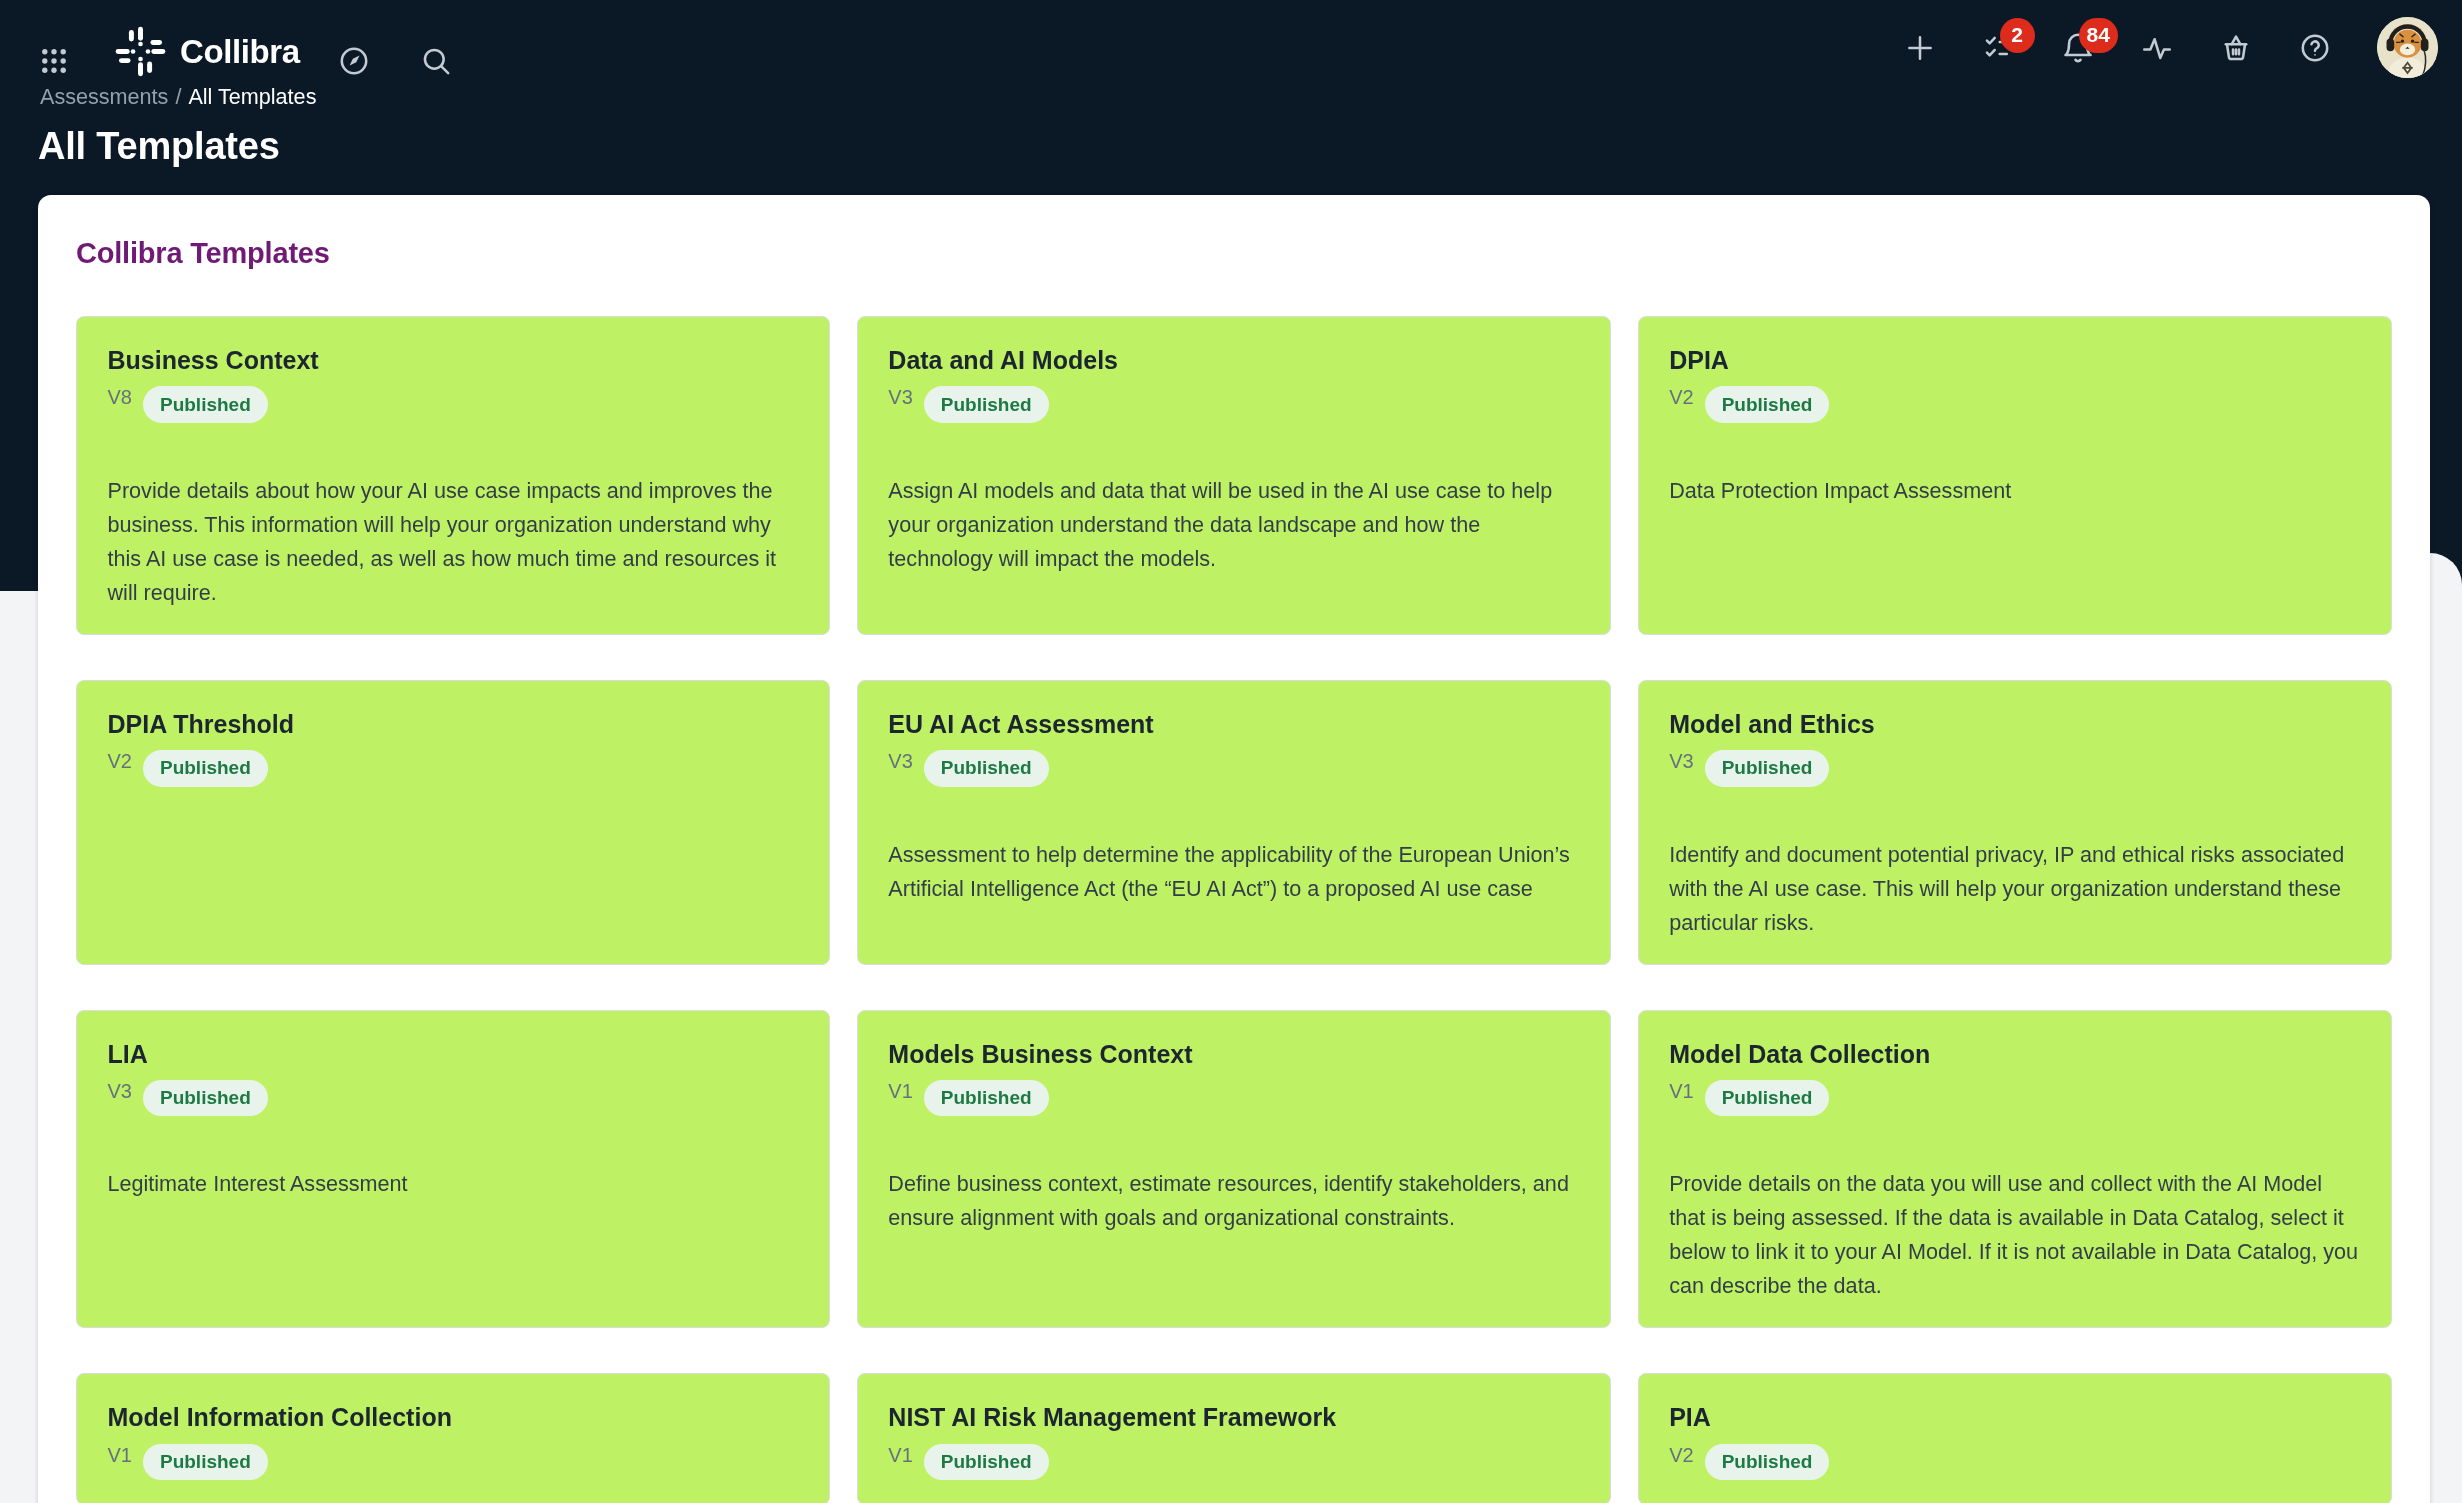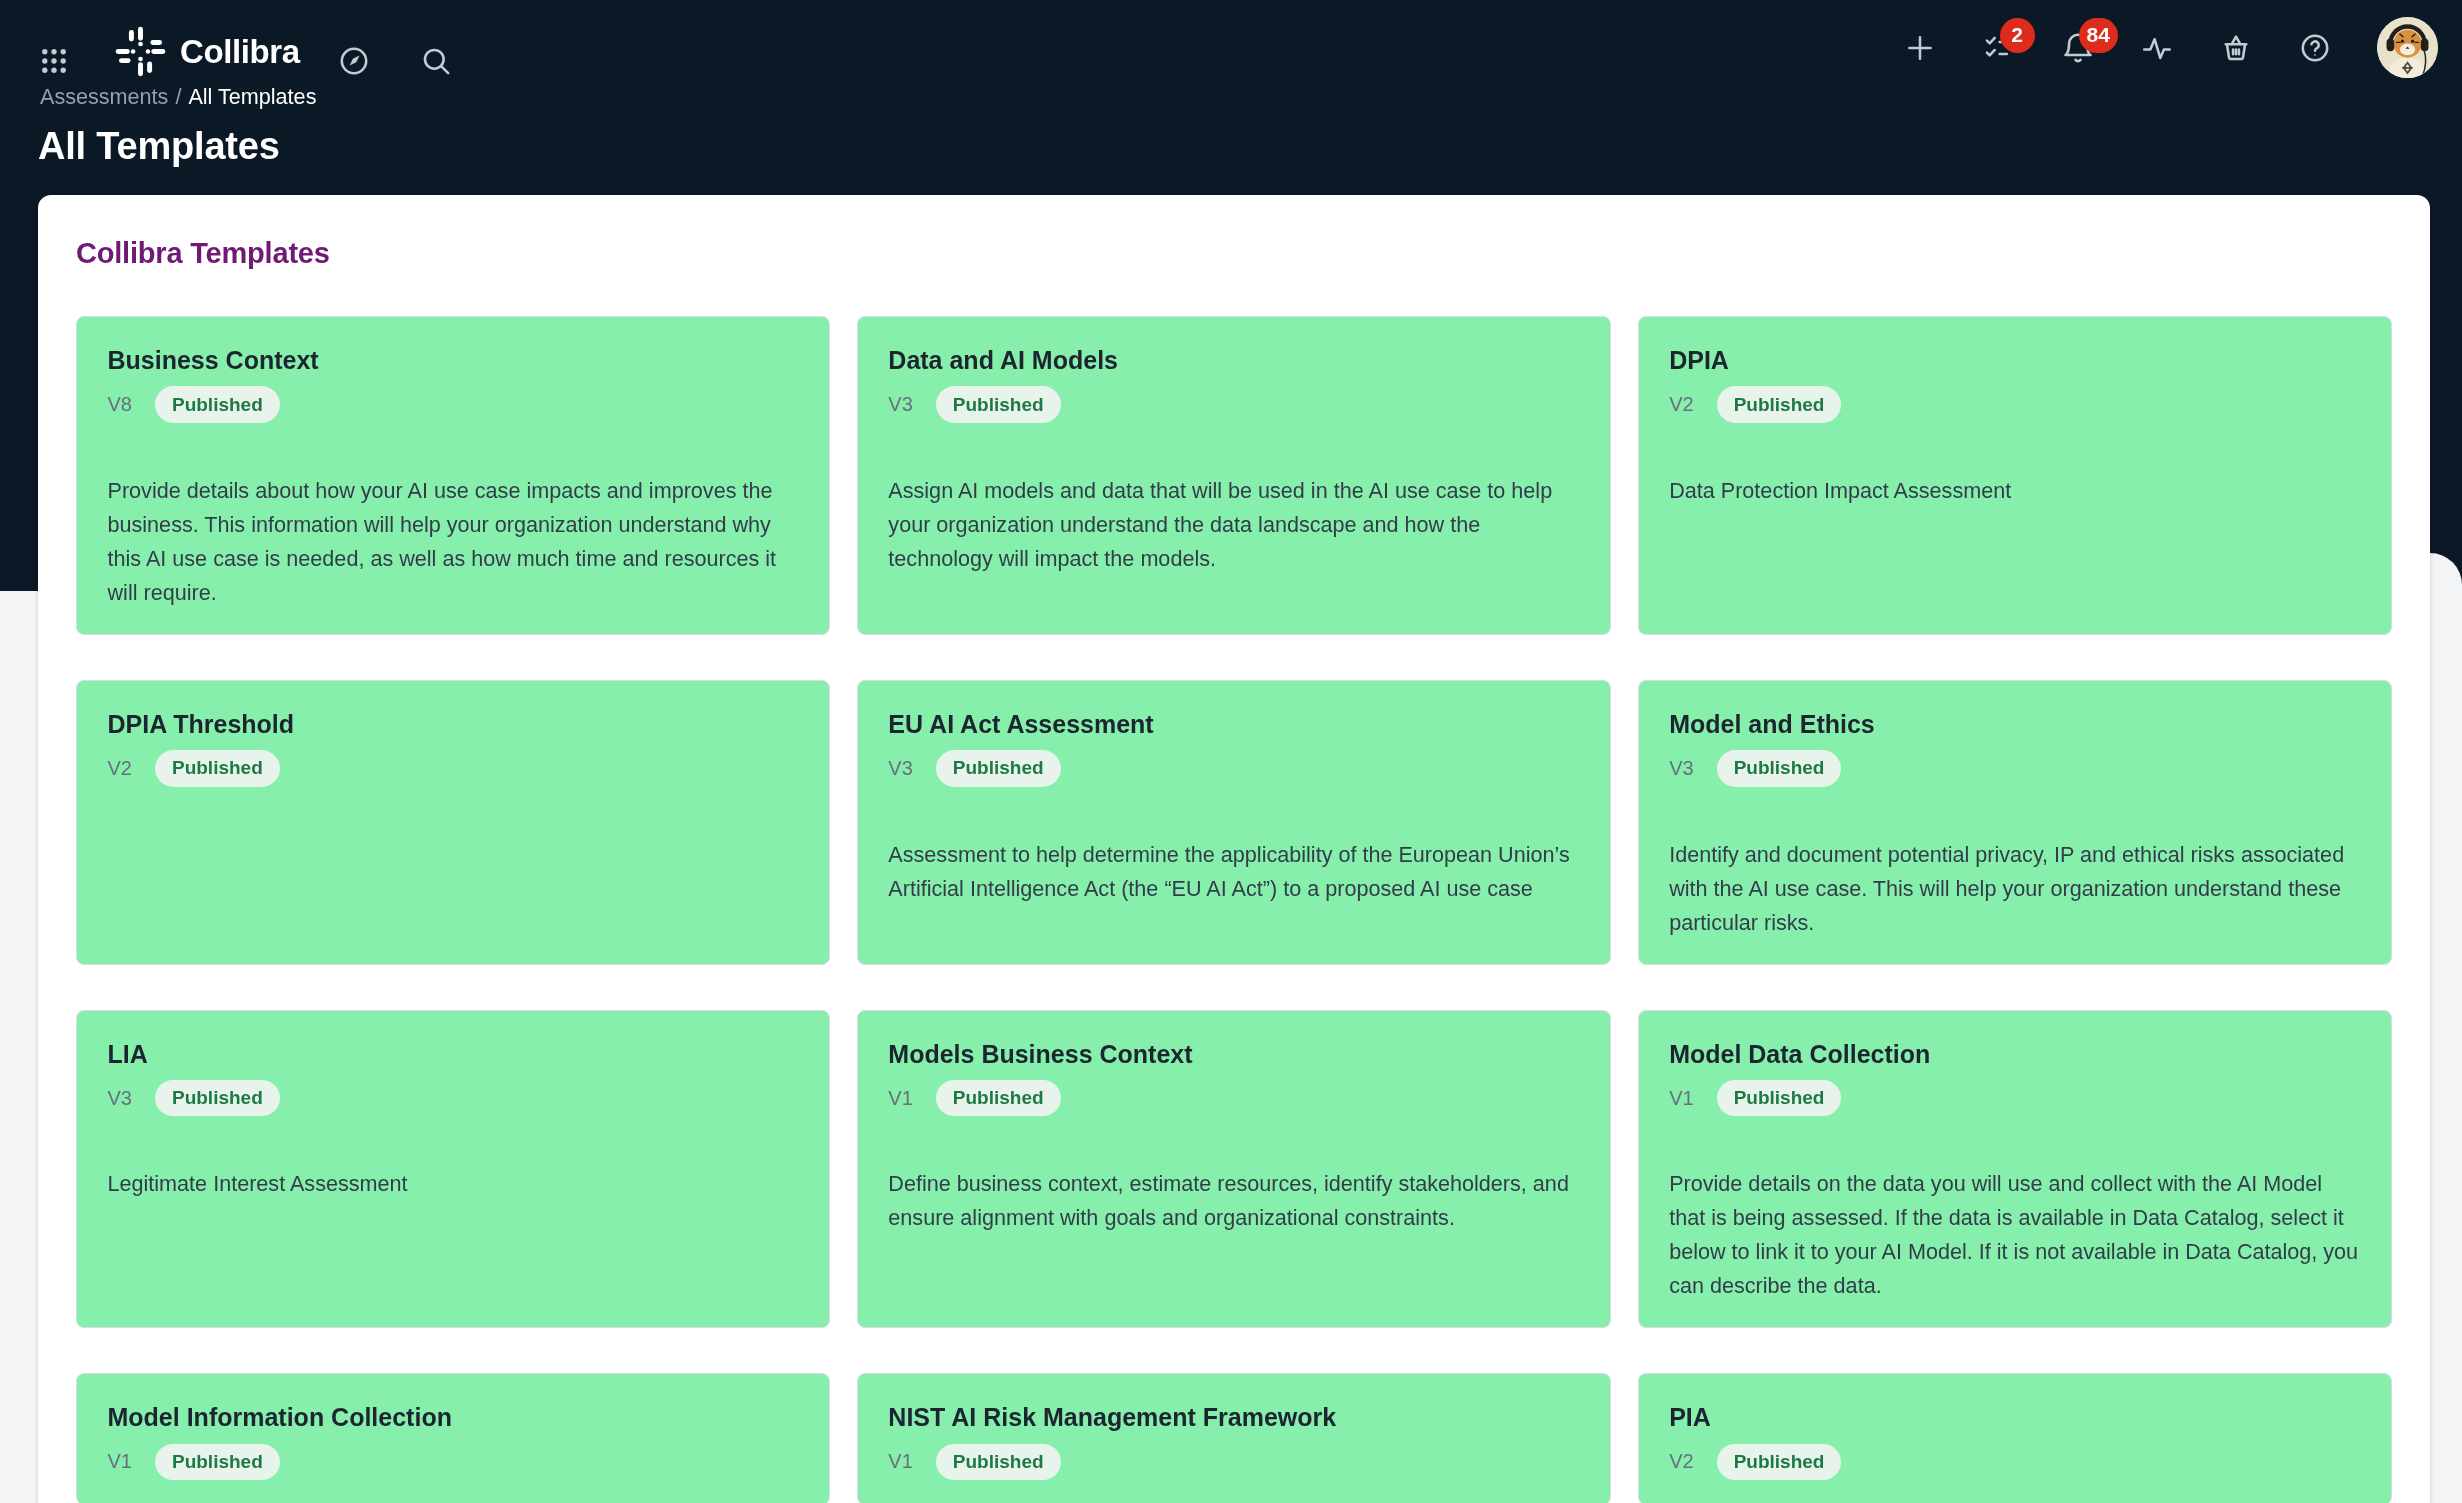--- a/index.html
+++ b/index.html
@@ -41,25 +41,25 @@
   
   .panel{
     position:absolute;z-index:2;left:38px;right:32px;top:195px;height:1363px;
     background:#ffffff;border-radius:13px;box-shadow:0 1.6px 4.8px rgba(6,16,28,0.18);
     padding:42px 38px 0 38px;box-sizing:border-box;
   }
   .panel-heading{font-size:29px;font-weight:600;color:#701a75;letter-spacing:-0.2px;}
   .cards-grid{margin-top:46px;display:grid;grid-template-columns:repeat(3,1fr);column-gap:26.5px;row-gap:45px;}
 
   .card{
-    background:#86efac;border:1.2px solid #d9dde3;border-radius:8px;
+    background:#bef264;border:1.2px solid #d9dde3;border-radius:8px;
     padding:27px 30.5px 24px 30.5px;box-sizing:border-box;cursor:pointer;
   }
   .card-title{font-size:25px;line-height:32px;font-weight:600;color:#1c2530;margin:0 0 10.4px 0;}
-  .card-meta{display:flex;align-items:center;gap:23px;}
+  .card-meta{display:flex;gap:11px;}
   .card-version{font-size:20px;color:#66717e;}
   .status-pill{font-size:19px;font-weight:600;color:#1e7a45;background:#e8f4eb;border-radius:801px;padding:7.2px 17px;}
   .card-desc{margin:51px 0 0 0;font-size:21.6px;line-height:34px;color:#333d49;}
   .card-desc:empty{display:none;}
 </style>
 </head>
 <body>
 
 <div class="bg-navy"></div>
 <div class="bg-corner"></div>

